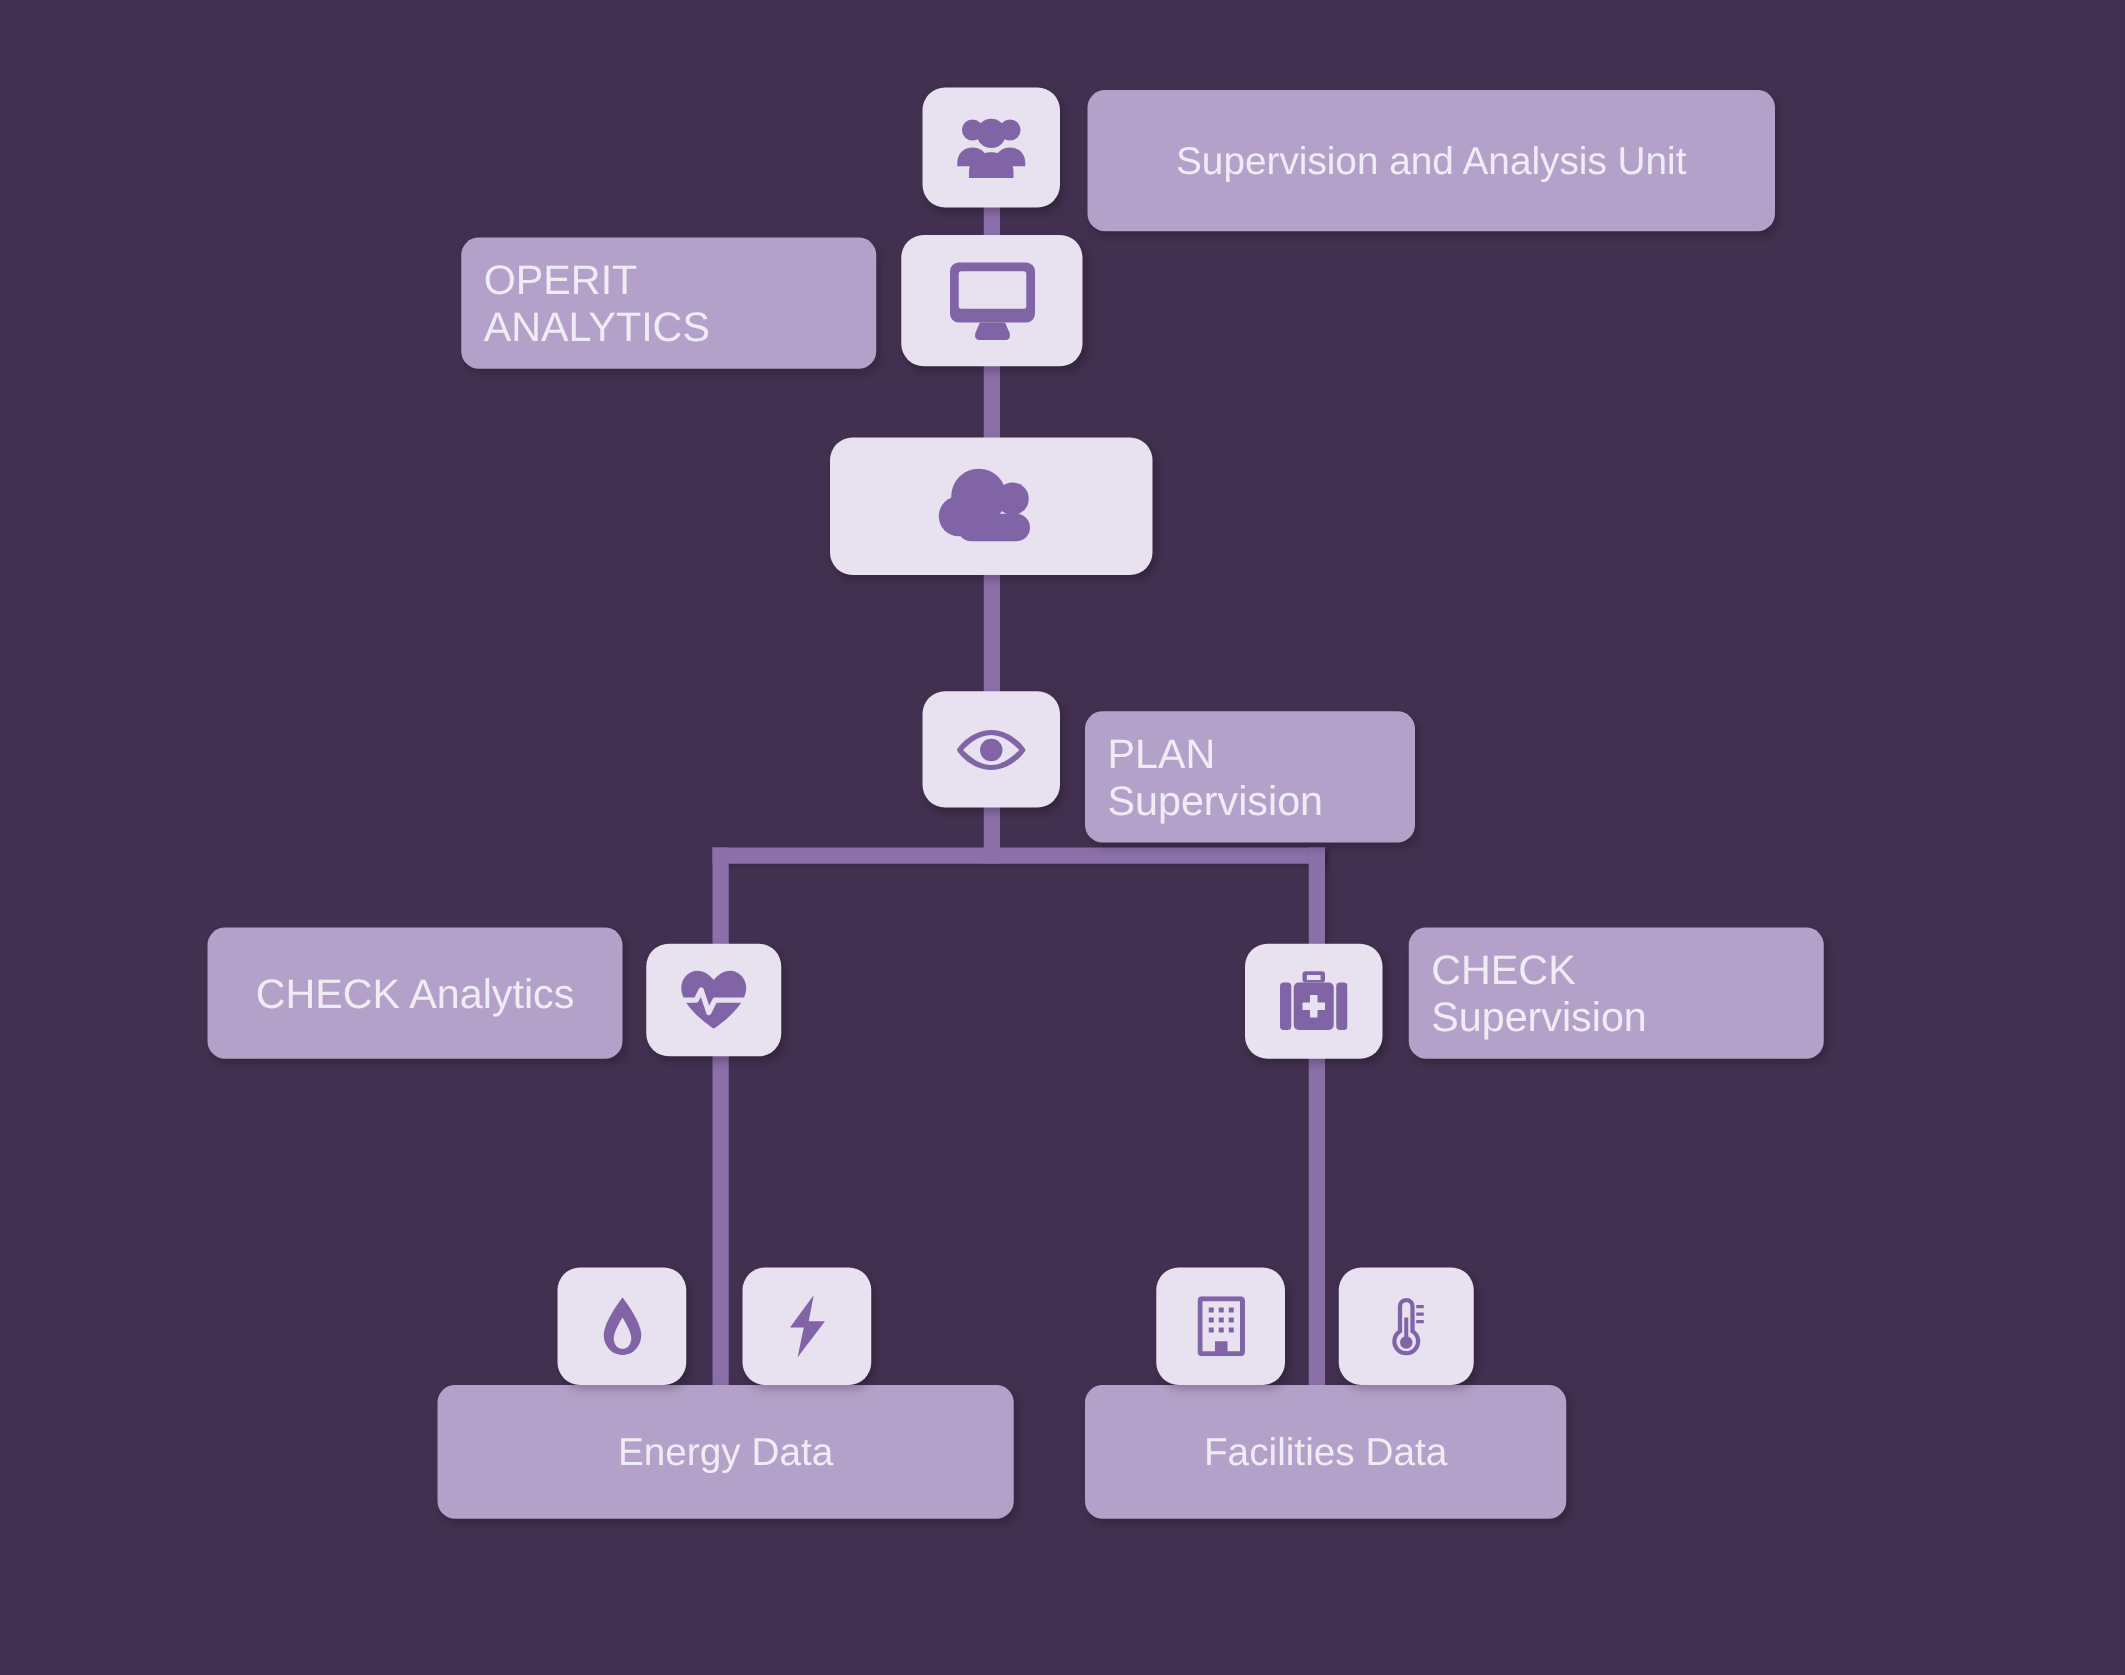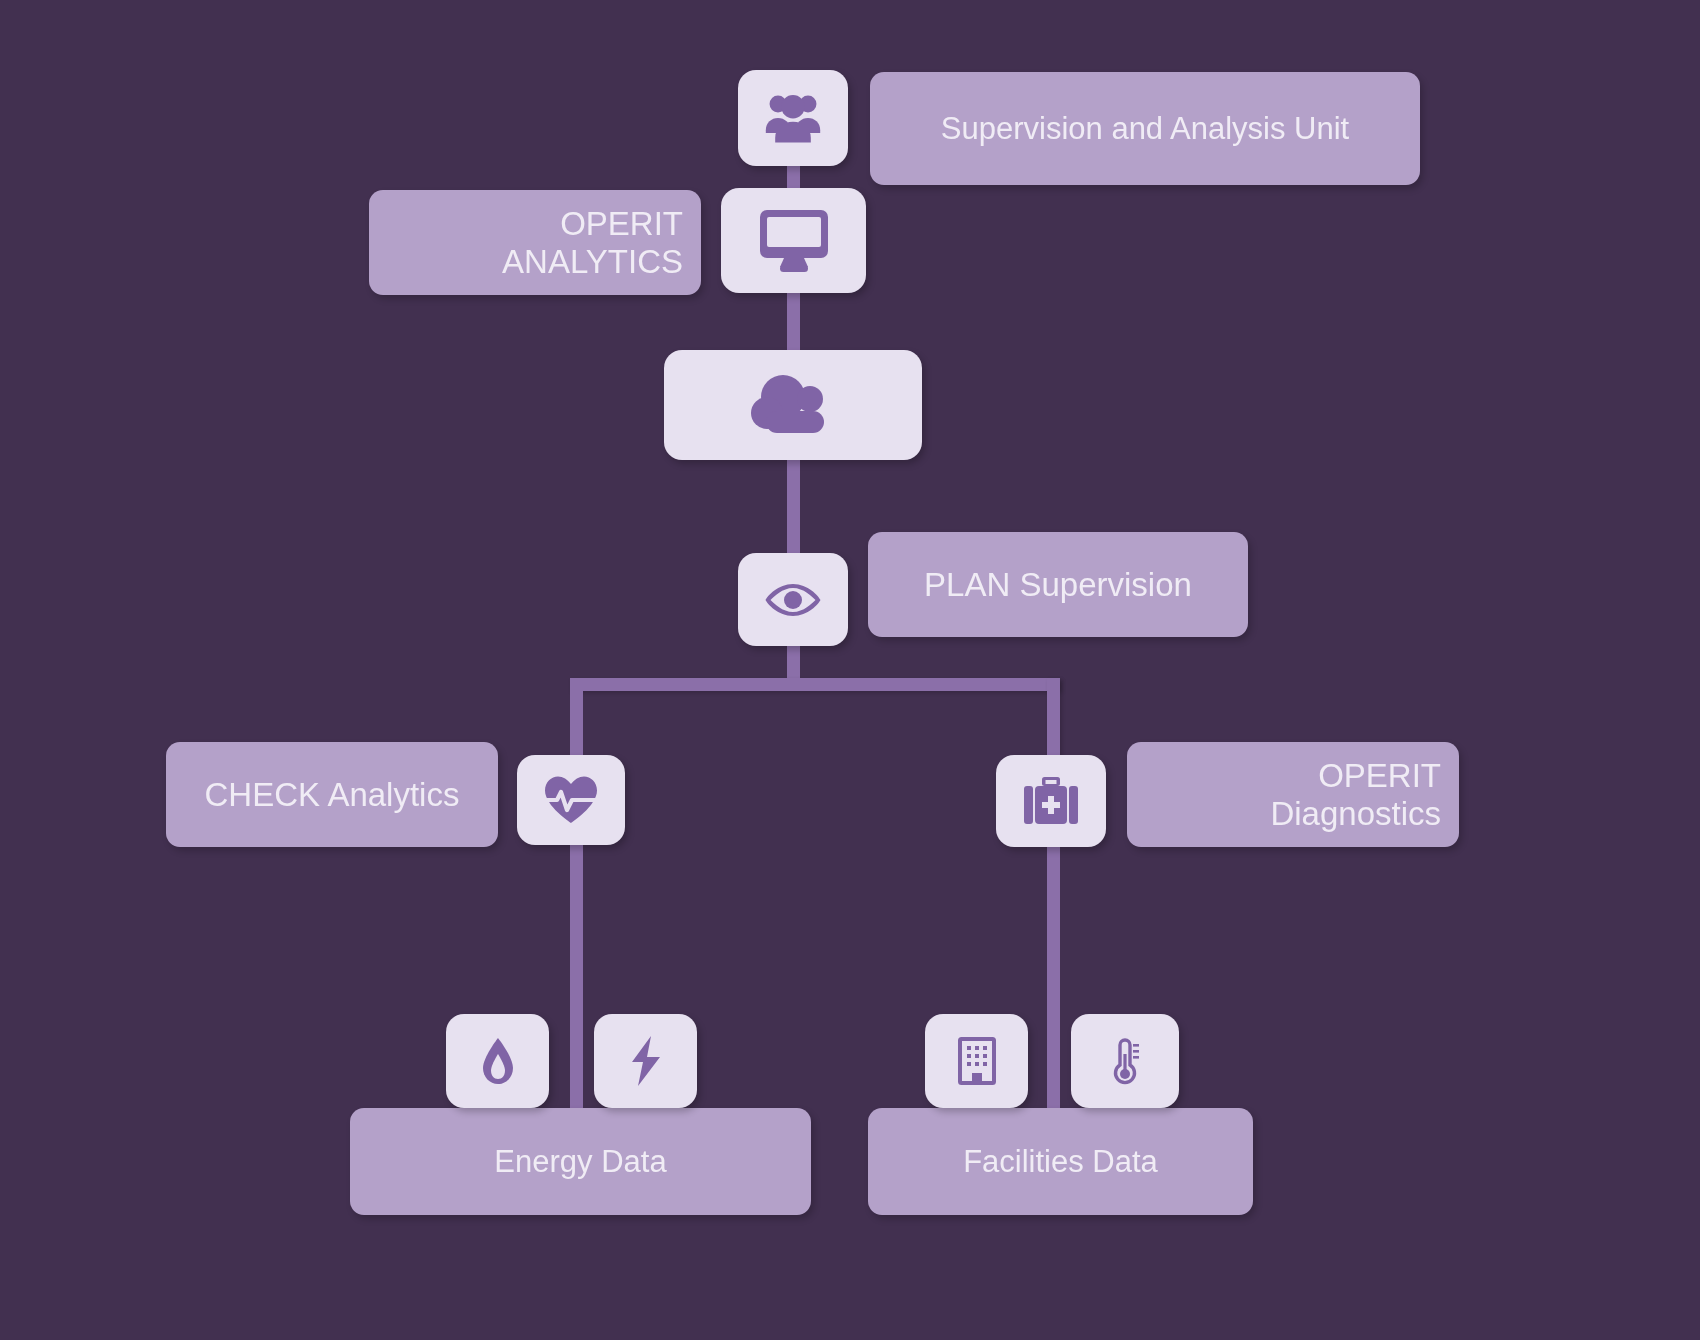--- a/index.html
+++ b/index.html
@@ -43,21 +43,21 @@
   .pill {
     position: absolute;
     background: #b4a1c9;
     border-radius: 14px;
     display: flex;
     align-items: center;
     justify-content: center;
     color: #f0ecf5;
     box-shadow: 3px 4px 7px rgba(0,0,0,0.20);
     z-index: 2;
-    text-align: right;
+    text-align: left;
     padding: 0 18px;
     line-height: 1.15;
   }
   .pill.big   { font-size: 31px; }
   .pill.mid   { font-size: 33px; }
   .pill.leafl { font-size: 31px; }
 </style>
 </head>
 <body>
 
@@ -129,21 +129,21 @@
   </div>
 
   <div class="icard" style="left:738px; top:553px; width:110px; height:93px;">
     <span class="glyphwrap">
       <svg width="58" height="38" viewBox="0 0 58 38">
         <path class="glyph" d="M29 3C14 3 3.5 15 1.5 19c2 4 12.5 16 27.5 16s25.5-12 27.5-16C54.5 15 44 3 29 3zm0 28c-10.5 0-19-8.5-22.5-12C10 15.5 18.5 7 29 7s19 8.5 22.5 12C48 22.5 39.5 31 29 31z"></path>
         <circle class="glyph" cx="29" cy="19" r="9"></circle>
       </svg>
     </span>
   </div>
-  <div class="pill mid" style="left:868px; top:532px; width:380px; height:105px;">
+  <div class="pill mid" style="left:868px; top:569px; width:264px; height:105px;">
     <span>PLAN Supervision</span>
   </div>
 
   <div class="icard" style="left:517px; top:755px; width:108px; height:90px;">
     <span class="glyphwrap">
       <svg width="56" height="50" viewBox="0 0 56 50">
         <path class="glyph" d="M28 48S2 31 2 15.5C2 7 8.5 1.5 15 1.5c5 0 9.5 3 13 7.5 3.5-4.5 8-7.5 13-7.5 6.5 0 13 5.5 13 14C54 31 28 48 28 48z"></path>
         <path d="M1 25h13l4-8 6 18 5-10h26" fill="none" stroke="#e7e1f0" stroke-width="4.2" stroke-linejoin="round" stroke-linecap="round"></path>
       </svg>
     </span>
@@ -161,21 +161,21 @@
           <rect x="45" y="10" width="9" height="38" rx="3"></rect>
           <rect x="11" y="10" width="32" height="38" rx="4"></rect>
         </g>
         <rect x="24" y="20" width="6" height="18" fill="#e7e1f0"></rect>
         <rect x="18" y="26" width="18" height="6" fill="#e7e1f0"></rect>
         <rect x="21.5" y="4" width="11" height="4" fill="#e7e1f0"></rect>
       </svg>
     </span>
   </div>
   <div class="pill mid" style="left:1127px; top:742px; width:332px; height:105px;">
-    <span>OPERIT Diagnostics</span>
+    <span>CHECK Supervision</span>
   </div>
 
   <div class="icard" style="left:446px; top:1014px; width:103px; height:94px;">
     <span class="glyphwrap">
       <svg width="34" height="48" viewBox="0 0 34 48">
         <path class="glyph" d="M17 1C17 1 2 20 2 31c0 9 6.7 16 15 16s15-7 15-16C32 20 17 1 17 1z"></path>
         <path d="M17 17c0 0-7 11-7 16.5C10 38.5 13 42 17 42s7-3.5 7-8.5C24 28 17 17 17 17z" fill="#e7e1f0"></path>
       </svg>
     </span>
   </div>

